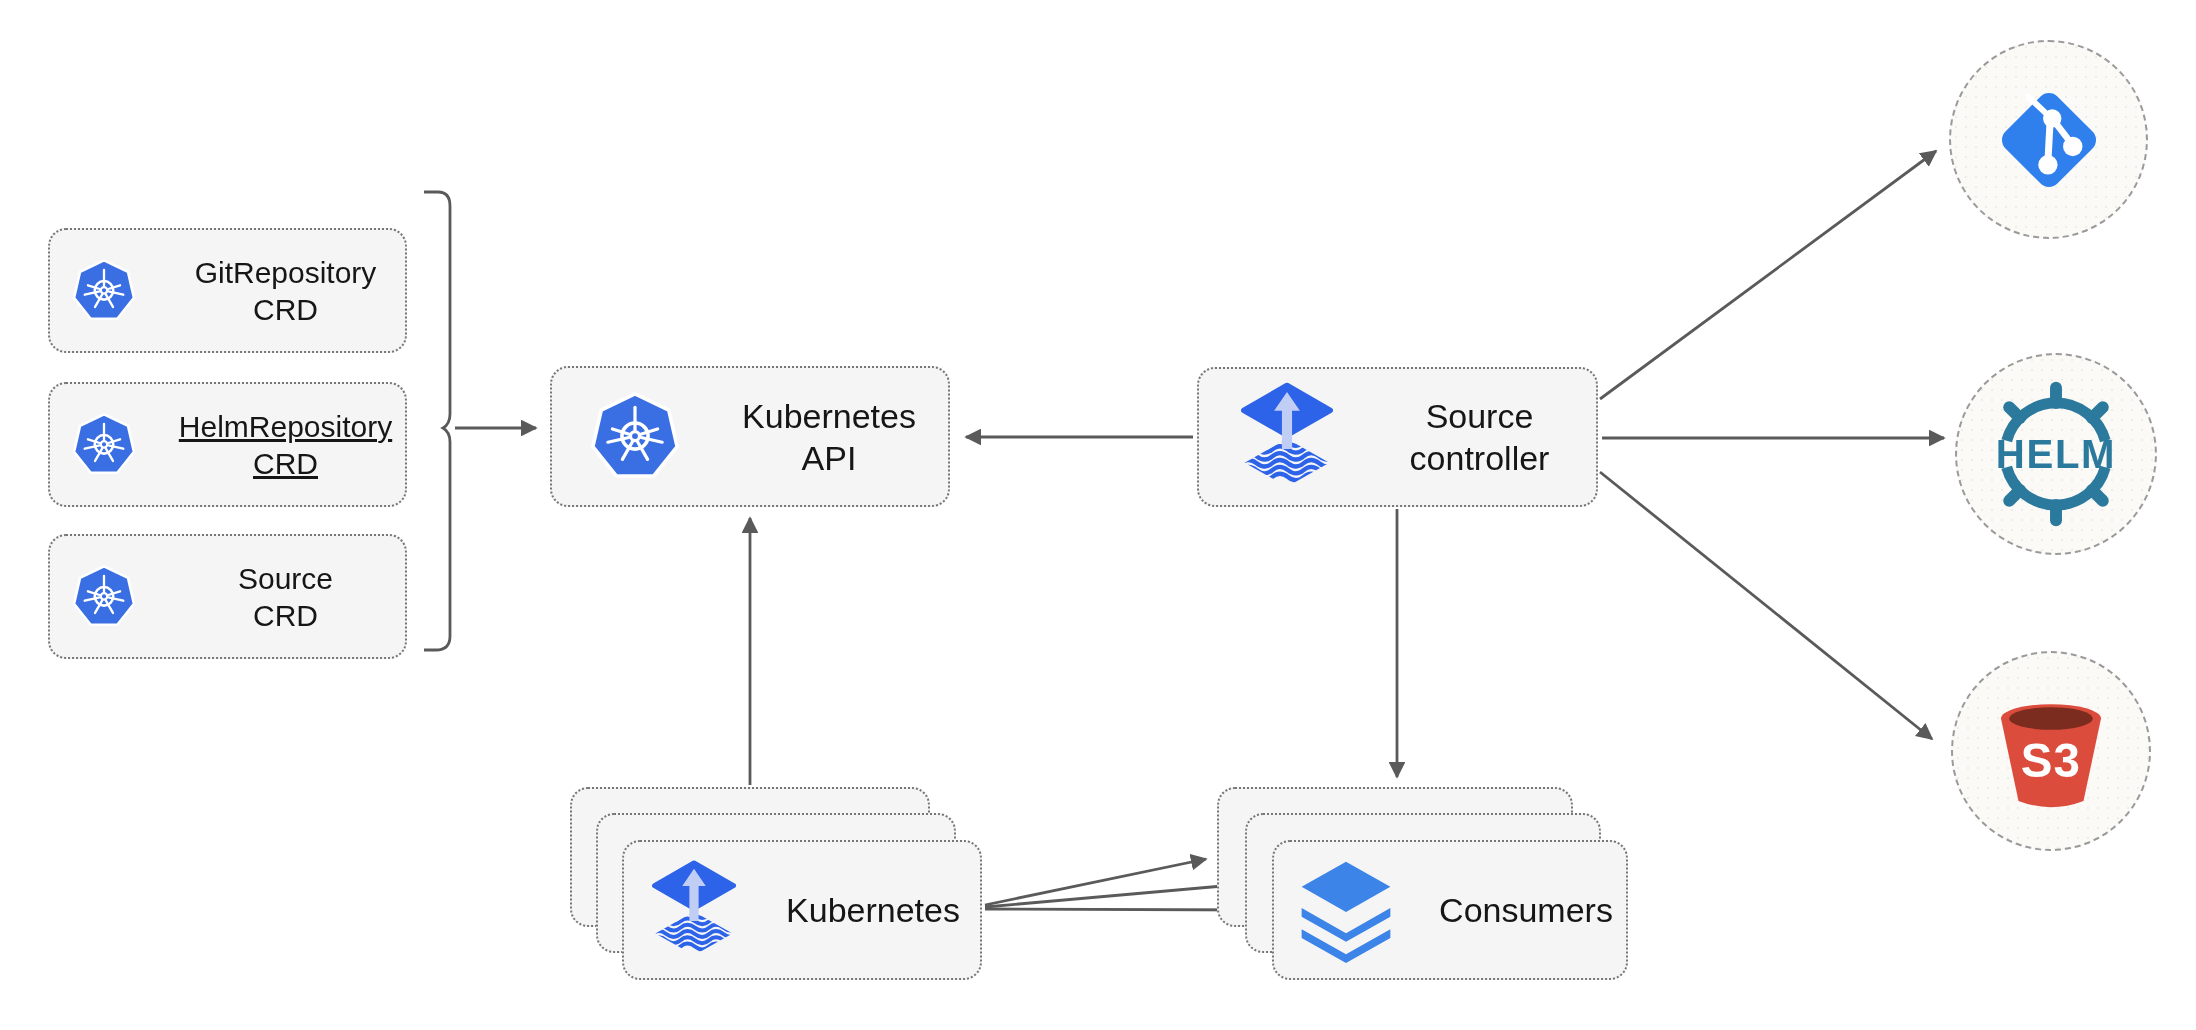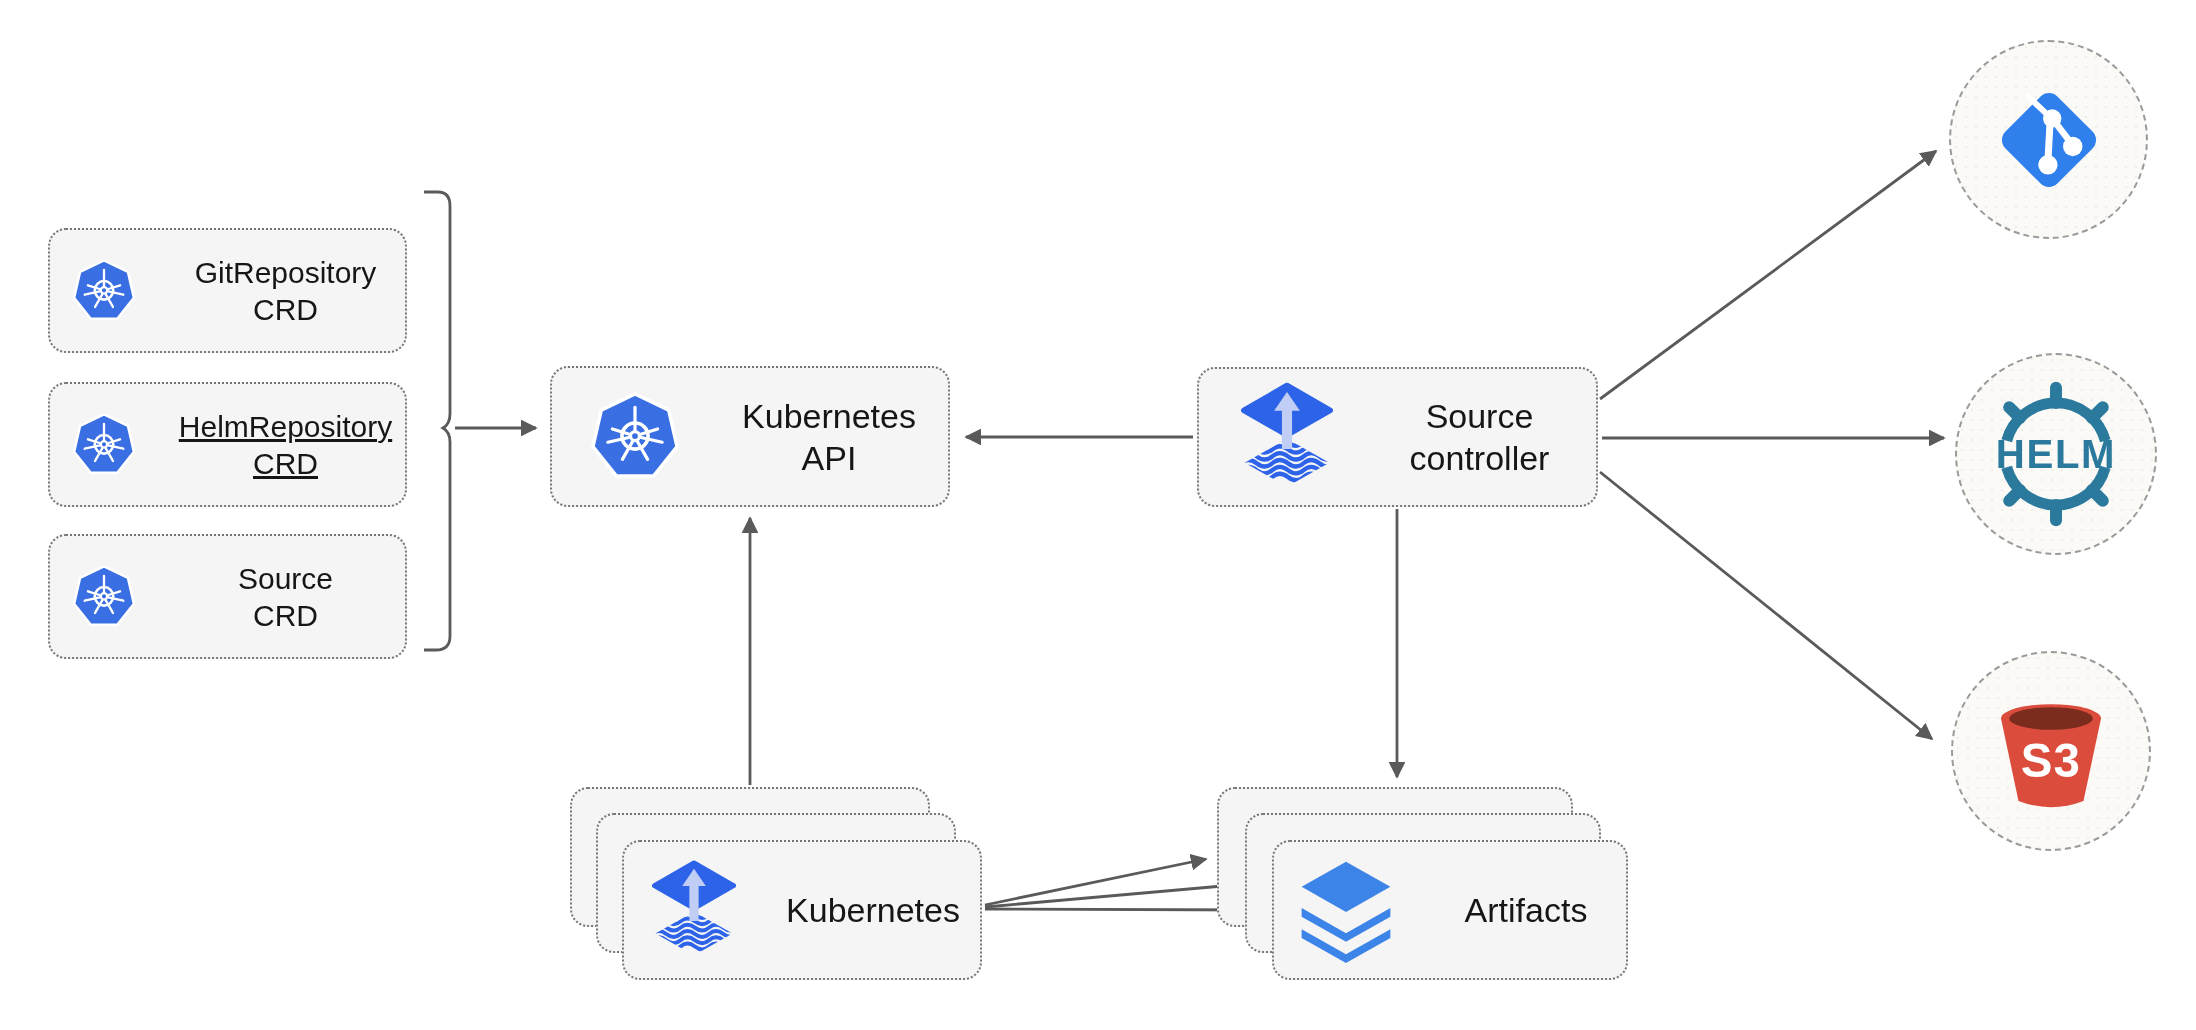--- a/index.html
+++ b/index.html
@@ -157,21 +157,21 @@
       </svg>
     <div class="label big">Kubernetes</div>
   </div>
 
   <div class="stackback" style="left:1217px;top:787px;width:356px;height:140px;"></div>
   <div class="stackback" style="left:1245px;top:813px;width:356px;height:140px;z-index:3;"></div>
   <div class="box" style="left:1272px;top:840px;width:356px;height:140px;padding-left:22px;z-index:4;">
     <svg class="icon" width="100" height="108" viewBox="0 0 100 112">
         <use href="#icon-layers"></use>
       </svg>
-    <div class="label big">Artifacts</div>
+    <div class="label big">Consumers</div>
   </div>
 
   <div class="circle" style="left:1949px;top:40px;width:199px;height:199px;">
     <svg width="108" height="108" viewBox="0 0 100 100">
       <rect x="16" y="16" width="68" height="68" rx="11" fill="#2f80ed" transform="rotate(45 50 50)"></rect>
       <g stroke="#ffffff" stroke-linecap="round">
         <line x1="31" y1="10" x2="49" y2="27" stroke-width="5.5"></line>
         <line x1="51" y1="33" x2="49" y2="70" stroke-width="6.5"></line>
         <line x1="56" y1="34" x2="69" y2="51" stroke-width="6"></line>
       </g>

